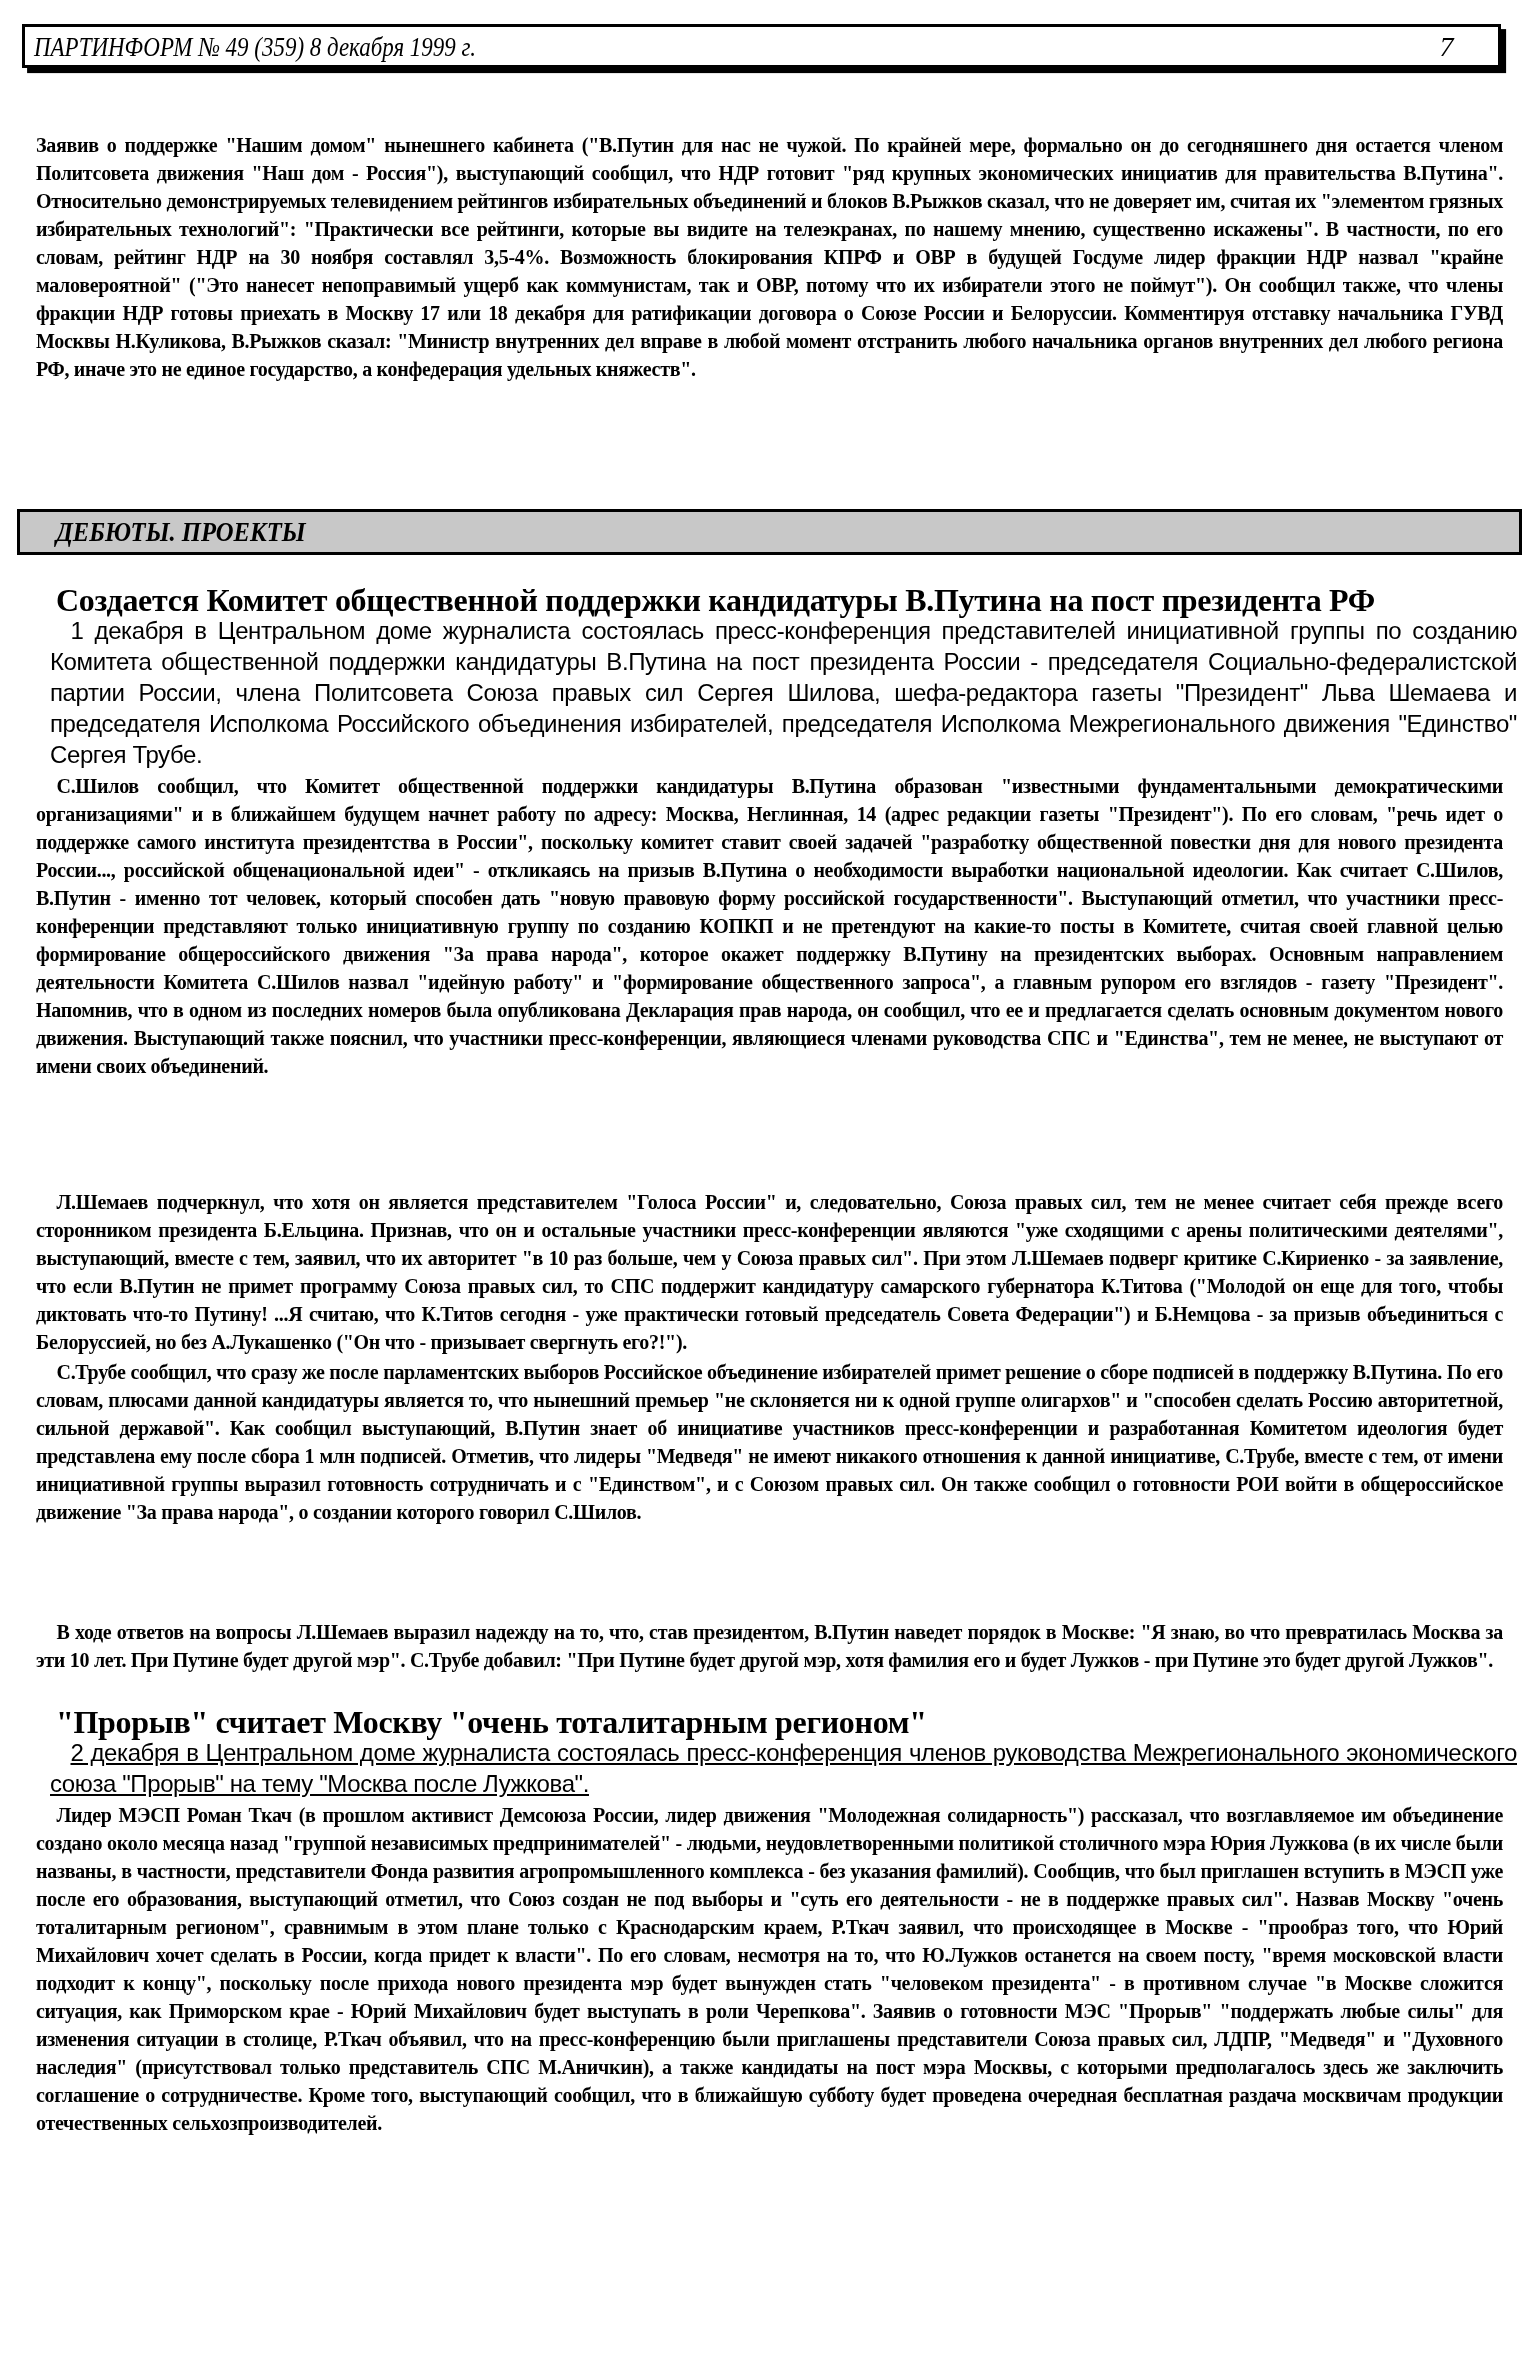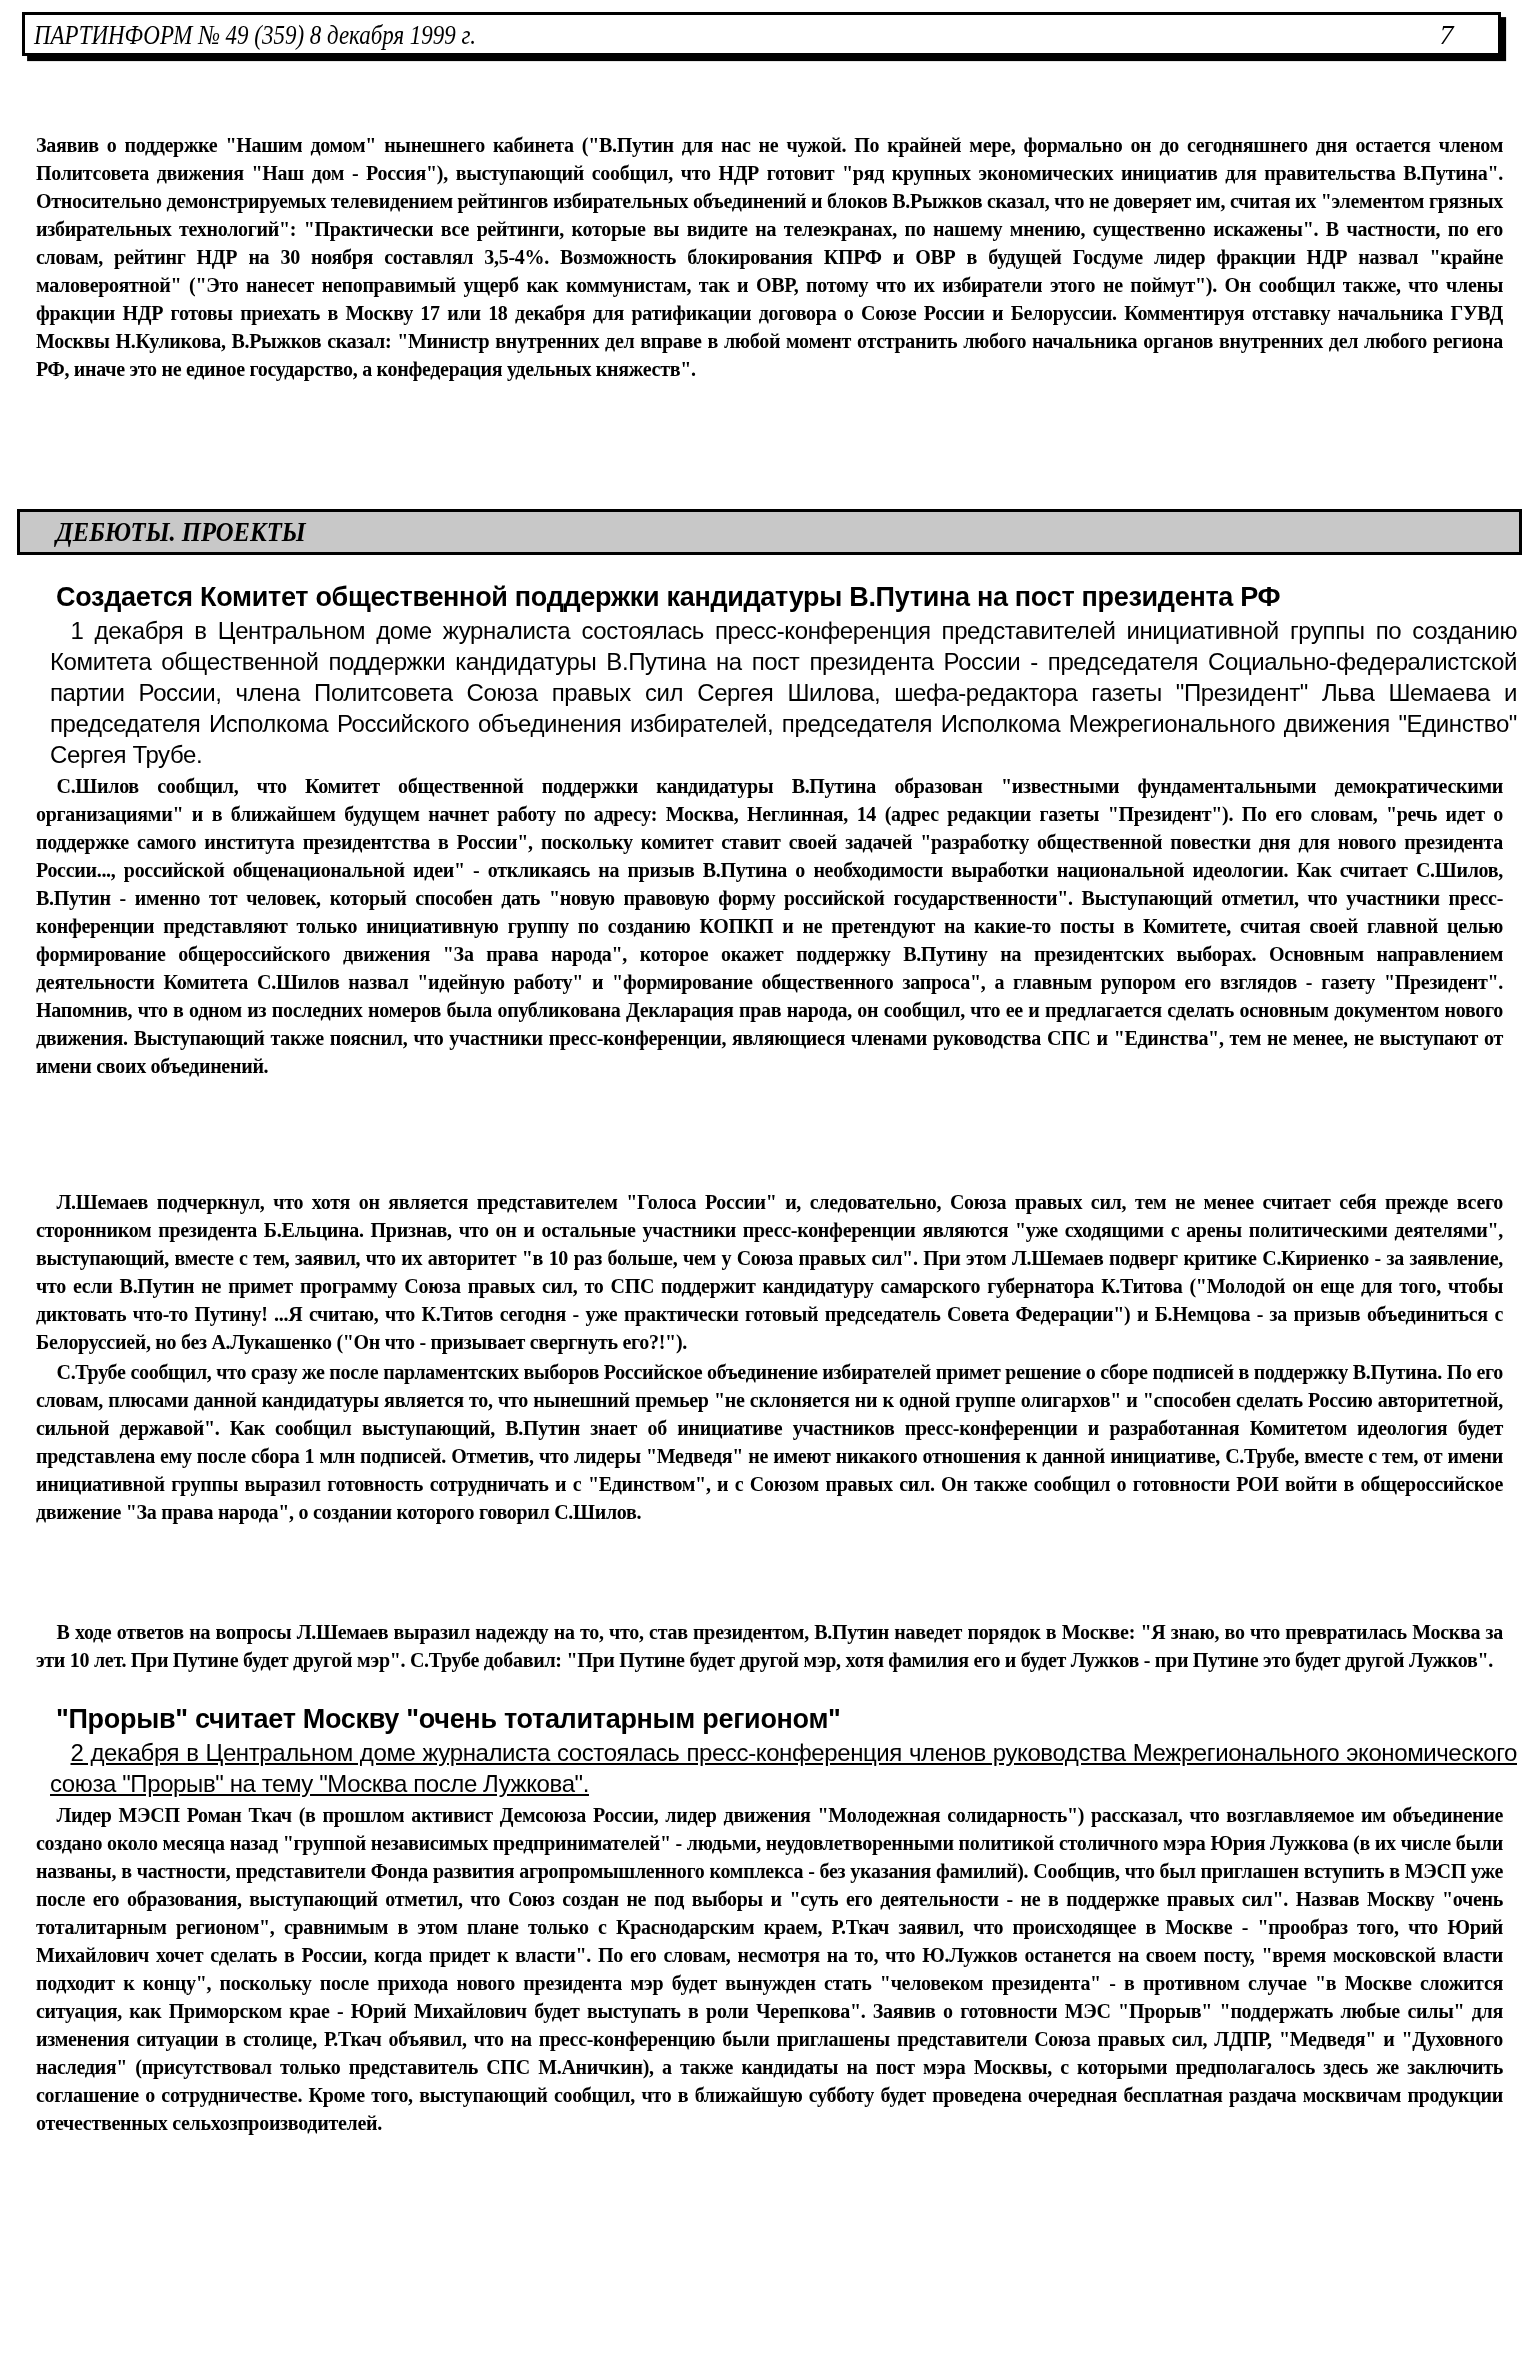--- a/index.html
+++ b/index.html
@@ -1,18 +1,18 @@
 <!DOCTYPE html>
 <html style="font-size:10.2px"><head>
 <meta charset="utf-8">
 <style>
   html, body { margin: 0; padding: 0; background: #fff; }
   body { width: 1537px; height: 2377px; position: relative; overflow: hidden; color: #000; }
   .header-box {
-    position: absolute; left: 22.4px; top: 12px; width: 1473px; height: 38px;
+    position: absolute; left: 22.4px; top: 24px; width: 1473px; height: 38px;
     border: 3.2px solid #000; background: #fff;
     box-shadow: 5.1px 5.1px 0 #000;
   }
   .header-title {
     position: absolute; left: 9px; top: 3.8px;
     font-family: "Liberation Serif", serif; font-style: italic; font-size: 28px;
     transform: scaleX(0.82); transform-origin: left center; white-space: nowrap;
   }
   .header-page {
     position: absolute; right: 45px; top: 3.8px;
@@ -34,21 +34,21 @@
     position: absolute; left: 16.7px; top: 509px; width: 1499px; height: 40px;
     background: #c8c8c8; border: 3.2px solid #000; font-style: italic;
   }
   .section-title {
     position: absolute; left: 36px; top: 3.8px;
     font-family: "Liberation Serif", serif; font-weight: bold; font-size: 28px;
     transform: scaleX(0.88); transform-origin: left center; white-space: nowrap;
   }
   .article-title {
     position: absolute; left: 56px;
-    font-family: Liberation Sans, sans-serif; font-weight: bold; font-size: 27px;
+    font-family: Liberation Serif, serif; font-weight: bold; font-size: 32px;
     white-space: nowrap; letter-spacing: -0.3px;
   }
 </style>
 </head>
 <body>
 
 <div class="header-box">
   <span class="header-title">ПАРТИНФОРМ № 49 (359) 8 декабря 1999 г.</span>
   <span class="header-page">7</span>
 </div>

